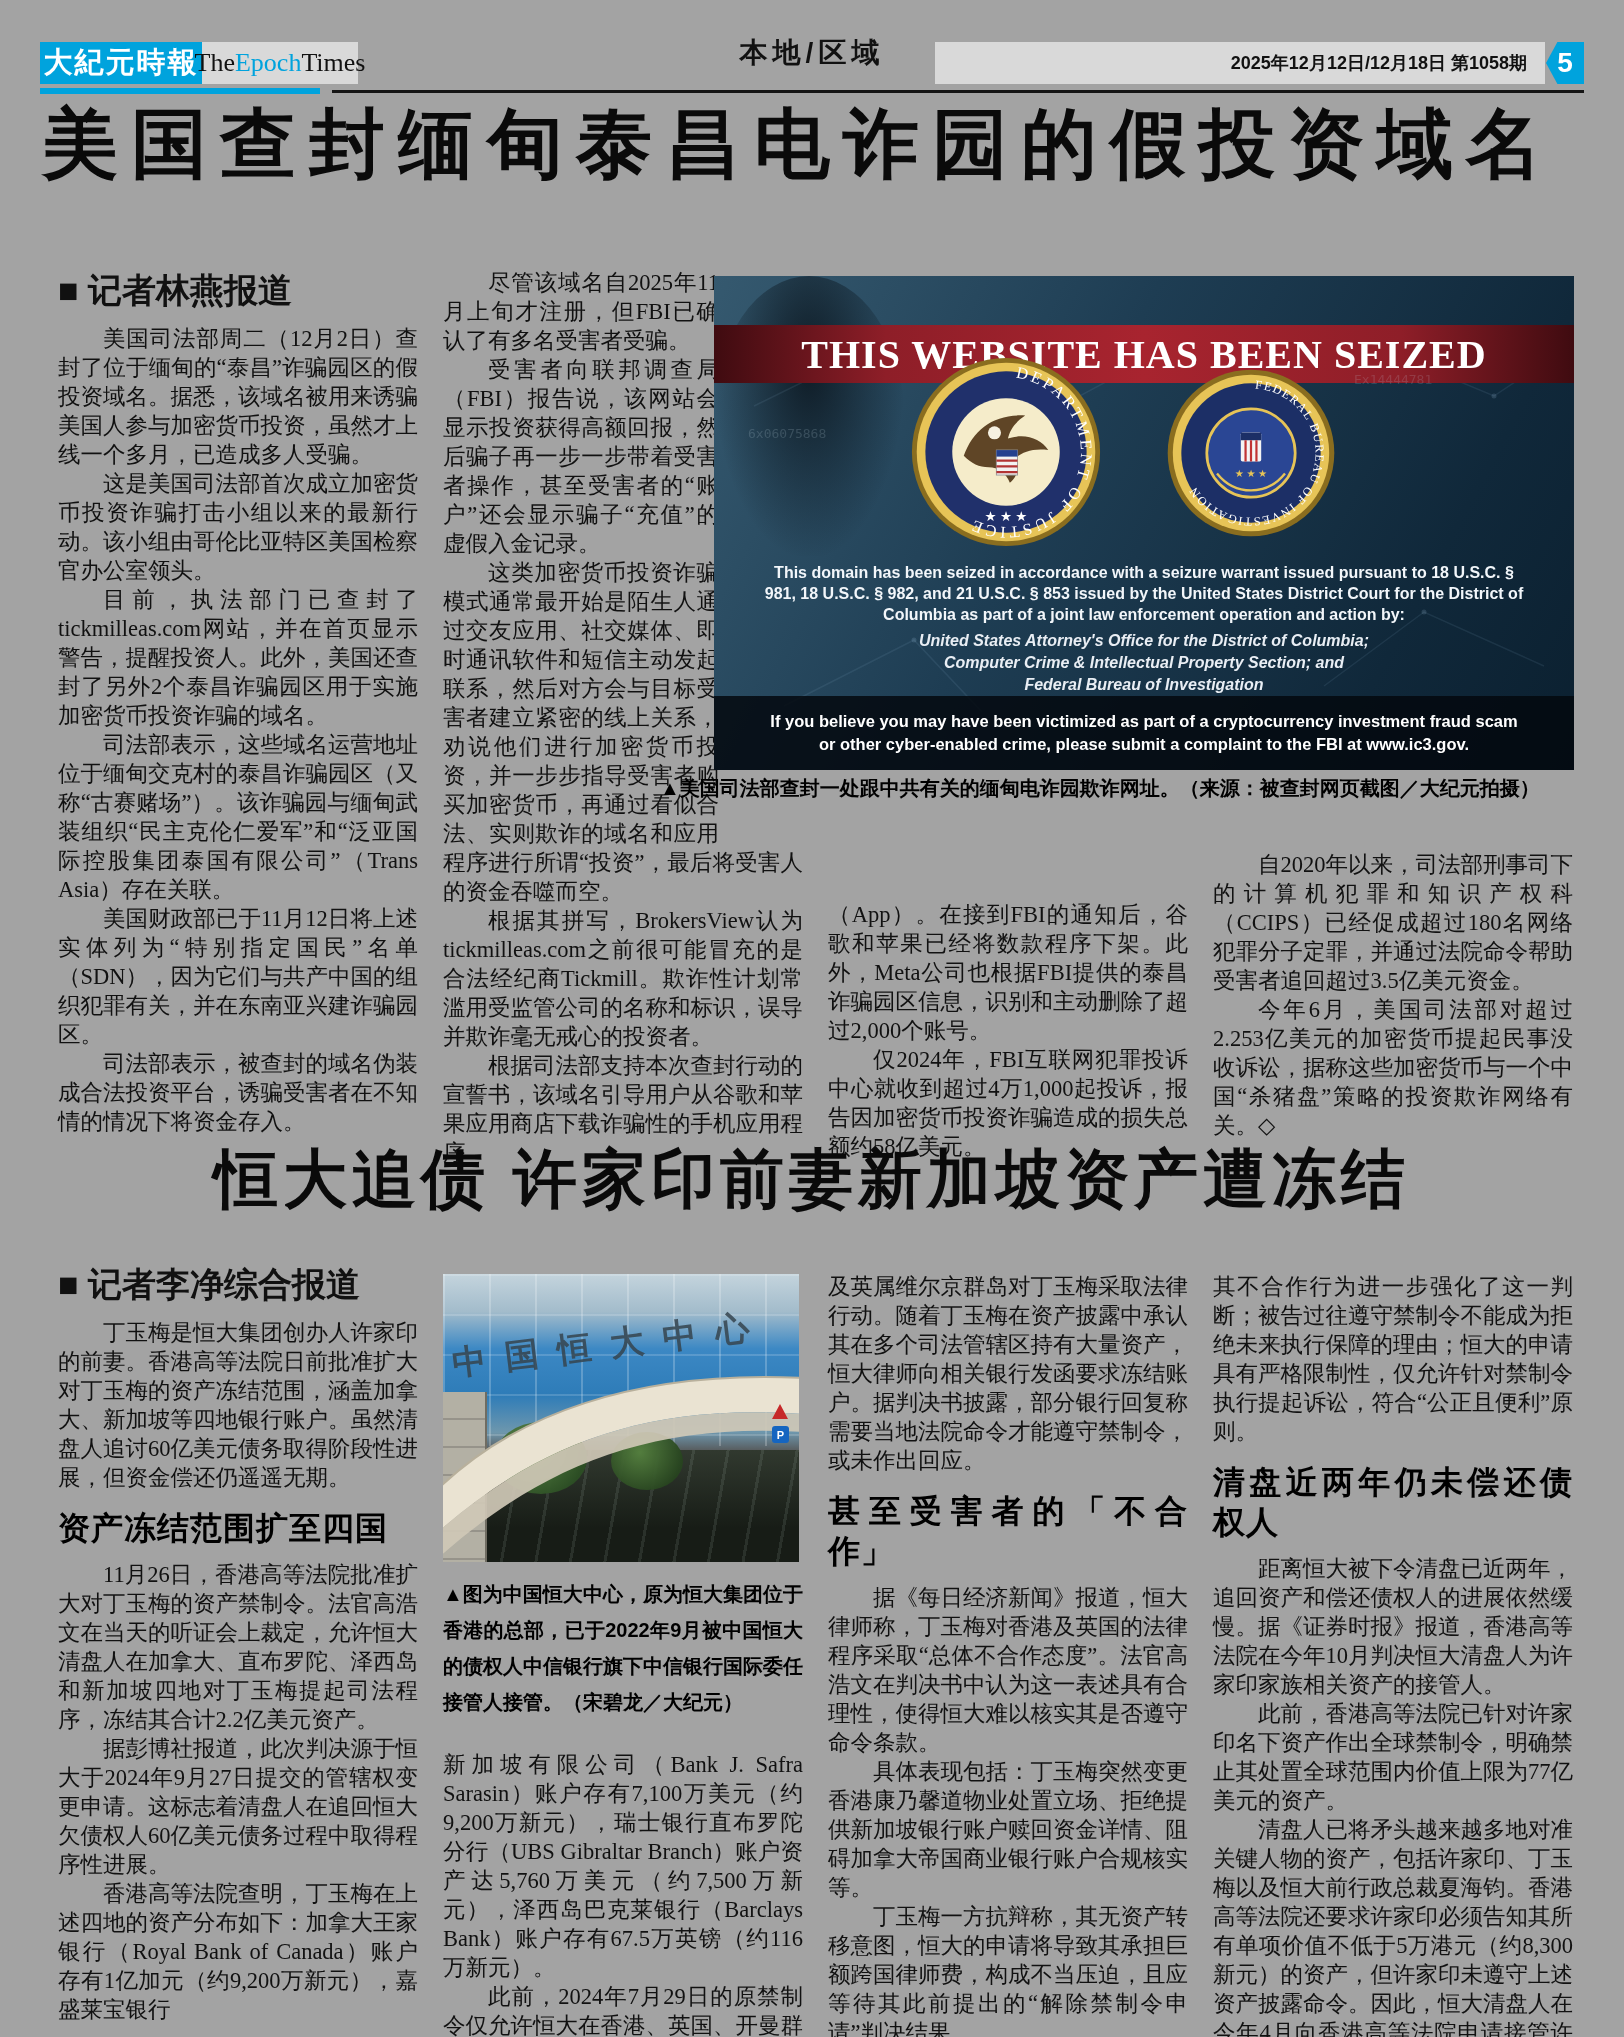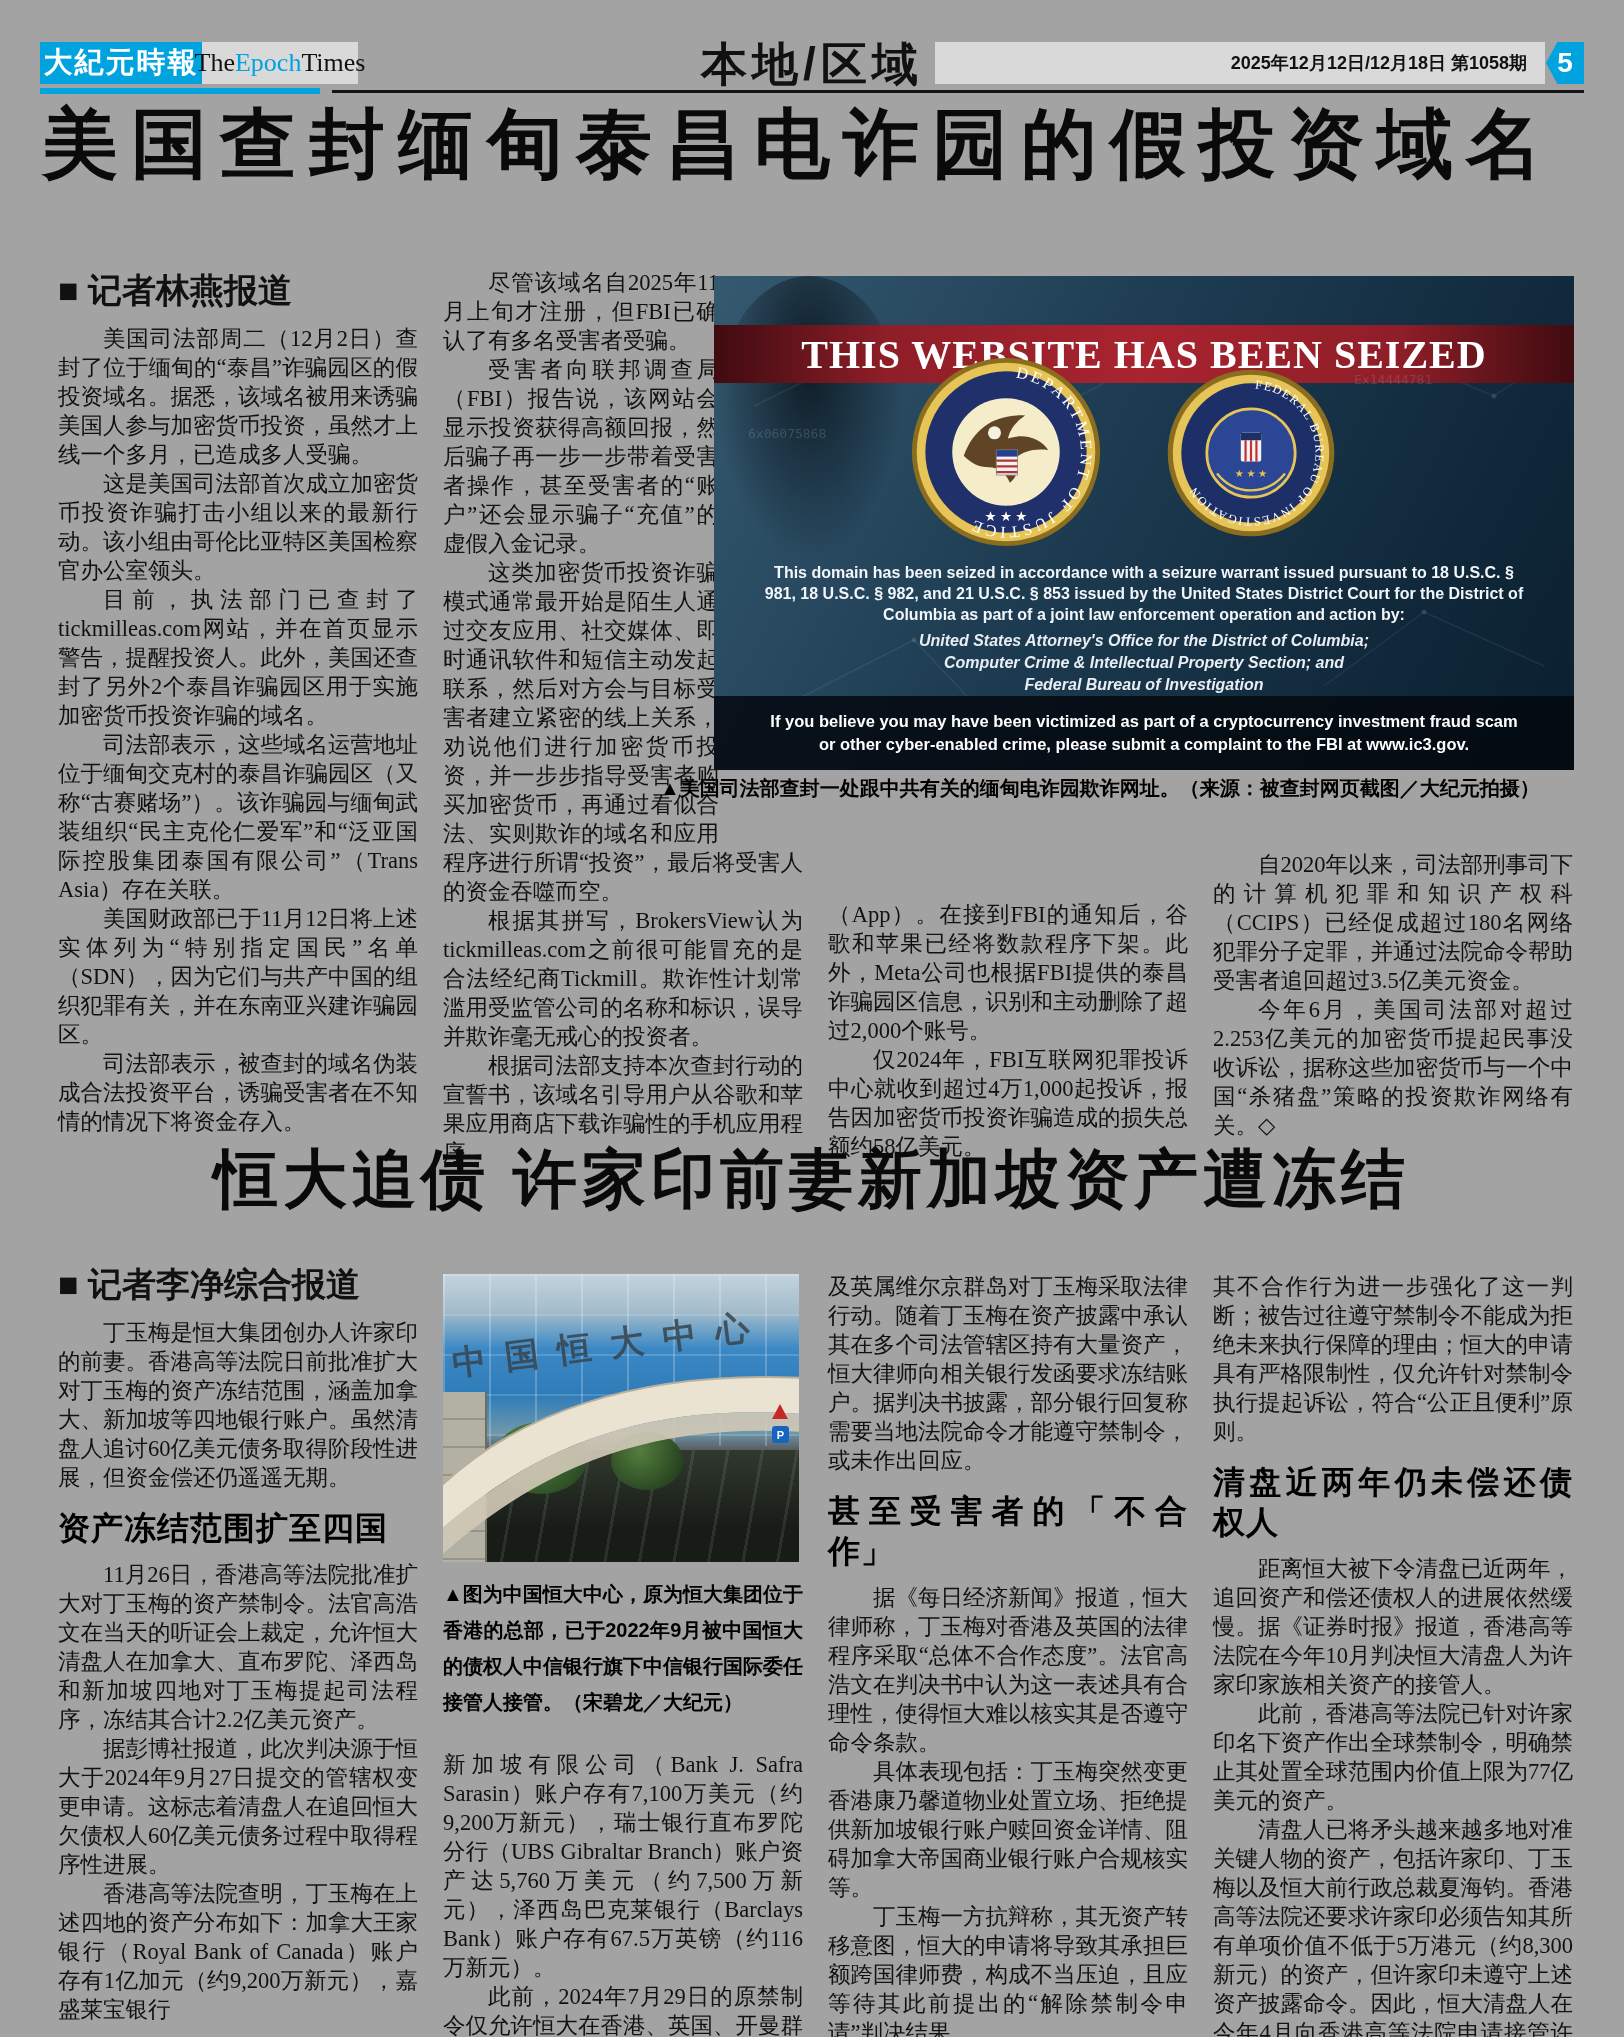--- a/index.html
+++ b/index.html
@@ -8,21 +8,21 @@
   .abs{position:absolute;}
   .sans{font-family:"Liberation Sans","DejaVu Sans",sans-serif;}
   .mono{font-family:"DejaVu Sans Mono",monospace;}
 
   
   .brand-cn{left:40px;top:42px;width:162px;height:42px;background:#00a3dd;color:#fff;
             display:flex;align-items:center;justify-content:center;font-weight:900;font-size:29px;letter-spacing:2px;}
   .brand-en{left:202px;top:42px;width:156px;height:42px;background:#d9d9d9;
             display:flex;align-items:center;justify-content:center;font-size:26px;}
   .brand-en .ep{color:#00a3dd;}
-  .hdr-section{left:612px;top:34px;width:400px;text-align:center;font-weight:900;font-size:46px;letter-spacing:5px;}
+  .hdr-section{left:612px;top:34px;width:400px;text-align:center;font-weight:900;font-size:28px;letter-spacing:5px;}
   .hdr-issue{left:935px;top:42px;width:610px;height:42px;background:#d9d9d9;box-sizing:border-box;
              text-align:right;padding-right:18px;font-weight:700;font-size:18px;line-height:42px;}
   .hdr-page{left:1546px;top:42px;width:38px;height:42px;background:#00a3dd;color:#fff;
             display:flex;align-items:center;justify-content:center;font-weight:700;font-size:28px;
             clip-path:polygon(30% 0,100% 0,100% 100%,30% 100%,0 50%);}
   .rule-cyan{left:40px;top:88px;width:280px;height:6px;background:#00a3dd;}
   .rule-black{left:332px;top:90px;width:1252px;height:3px;background:#151515;}
 
   
   .headline1{left:42px;top:94px;width:1545px;white-space:nowrap;font-weight:900;font-size:76px;

